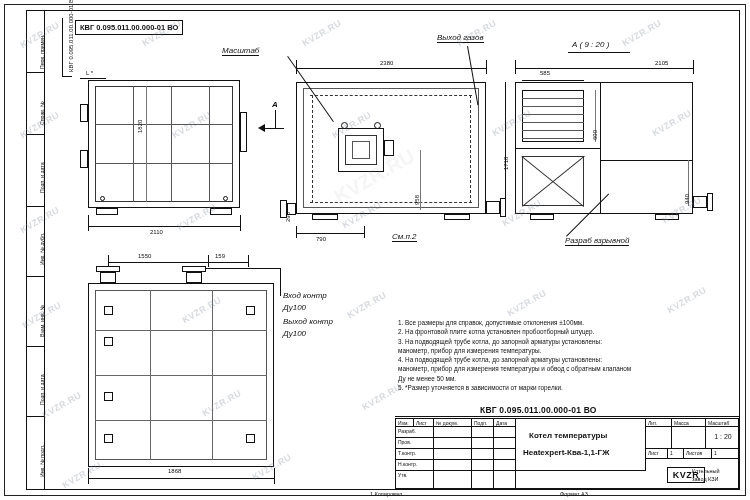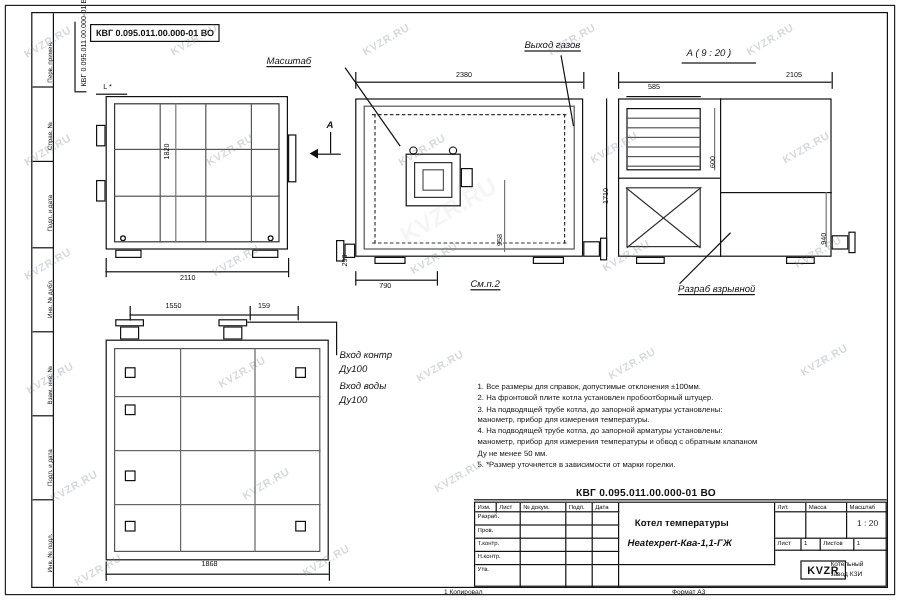--- a/index.html
+++ b/index.html
@@ -22,21 +22,21 @@
   .title-code{position:absolute;font-size:8.5px;font-weight:bold;letter-spacing:.2px;}
   .notes{position:absolute;font-size:6.4px;line-height:1.45;white-space:nowrap;}
   .wm{position:absolute;color:rgba(120,130,145,.30);font-size:9px;font-weight:bold;letter-spacing:.5px;transform:rotate(-30deg);pointer-events:none;}
   .wm2{position:absolute;color:rgba(120,130,145,.18);font-size:20px;font-weight:bold;transform:rotate(-30deg);pointer-events:none;}
   
   .tb{position:absolute;left:395px;top:418px;width:344px;height:71px;border:1.4px solid #111;box-sizing:border-box;}
   .tb .c{position:absolute;box-sizing:border-box;border-right:1px solid #111;border-bottom:1px solid #111;font-size:5px;padding:1px 2px;overflow:hidden;}
   .tb .nb{border-bottom:none;}
   .tb .nr{border-right:none;}
   .tb-title{position:absolute;font-size:8px;font-weight:bold;}
-  .tb-sub{position:absolute;font-size:8px;font-weight:bold;font-style:italic;}
+  .tb-sub{position:absolute;font-size:8px;font-weight:bold;}
   .logo{position:absolute;border:1px solid #111;box-sizing:border-box;display:flex;align-items:center;justify-content:center;font-size:9px;font-weight:bold;letter-spacing:.5px;}
   .arrowA{position:absolute;font-size:8px;font-weight:bold;font-style:italic;}
   .code-top{position:absolute;font-size:7.5px;font-weight:bold;border:1px solid #111;padding:2px 4px;background:#fff;}
   .vert-code{position:absolute;font-size:6px;transform:rotate(-90deg);transform-origin:left top;white-space:nowrap;}
   .bot-lbl{position:absolute;font-size:5.5px;}
 </style>
 </head>
 <body>
 
 <div id="sheet">
@@ -238,21 +238,21 @@
   <div class="callout" style="left:572px;top:40px;">А ( 9 : 20 )</div>
   <div class="ln hl" style="left:568px;top:52px;width:62px;"></div>
 
   <div class="callout" style="left:565px;top:236px;border-bottom:1px solid #111;">Разраб взрывной</div>
   <div class="ln" style="left:566px;top:236px;width:60px;height:1px;transform-origin:left top;transform:rotate(-45deg);"></div>
 
   <div class="callout" style="left:392px;top:232px;border-bottom:1px solid #111;">См.п.2</div>
 
   <div class="callout" style="left:283px;top:291px;">Вход контр</div>
   <div class="callout" style="left:283px;top:303px;">Ду100</div>
-  <div class="callout" style="left:283px;top:317px;">Вход воды</div>
+  <div class="callout" style="left:283px;top:317px;">Выход контр</div>
   <div class="callout" style="left:283px;top:329px;">Ду100</div>
   <div class="ln hl" style="left:206px;top:268px;width:74px;"></div>
   <div class="ln vl" style="left:280px;top:268px;height:28px;"></div>
 
   <div class="notes" style="left:398px;top:318px;">
     <div>1. Все размеры для справок, допустимые отклонения ±100мм.</div>
     <div>2. На фронтовой плите котла установлен пробоотборный штуцер.</div>
     <div>3. На подводящей трубе котла, до запорной арматуры установлены:</div>
     <div>    манометр, прибор для измерения температуры.</div>
     <div>4. На подводящей трубе котла, до запорной арматуры установлены:</div>

